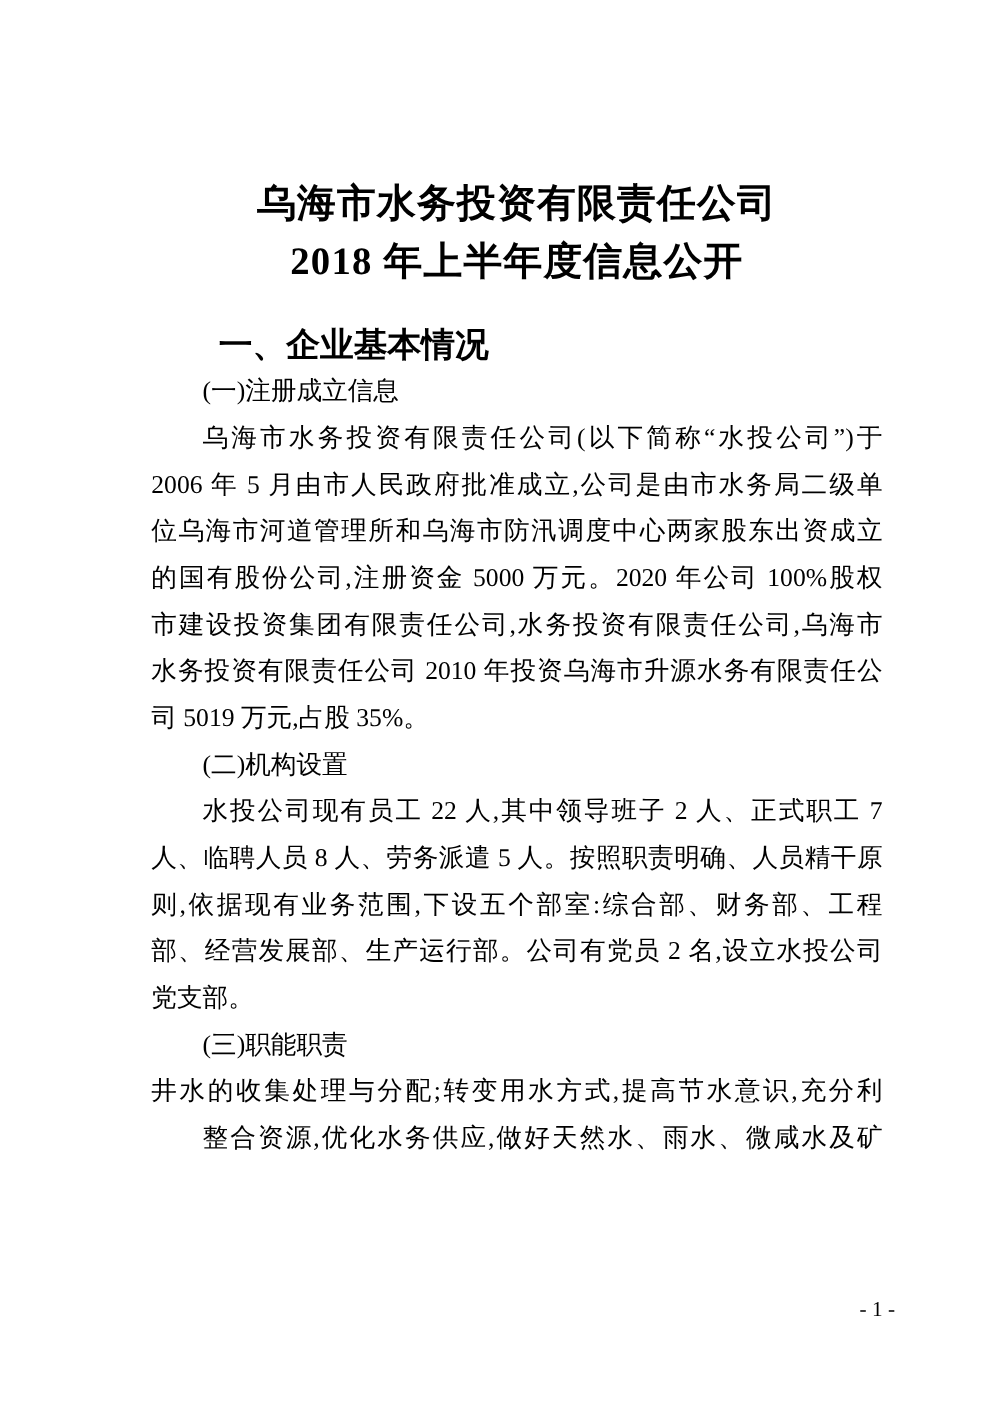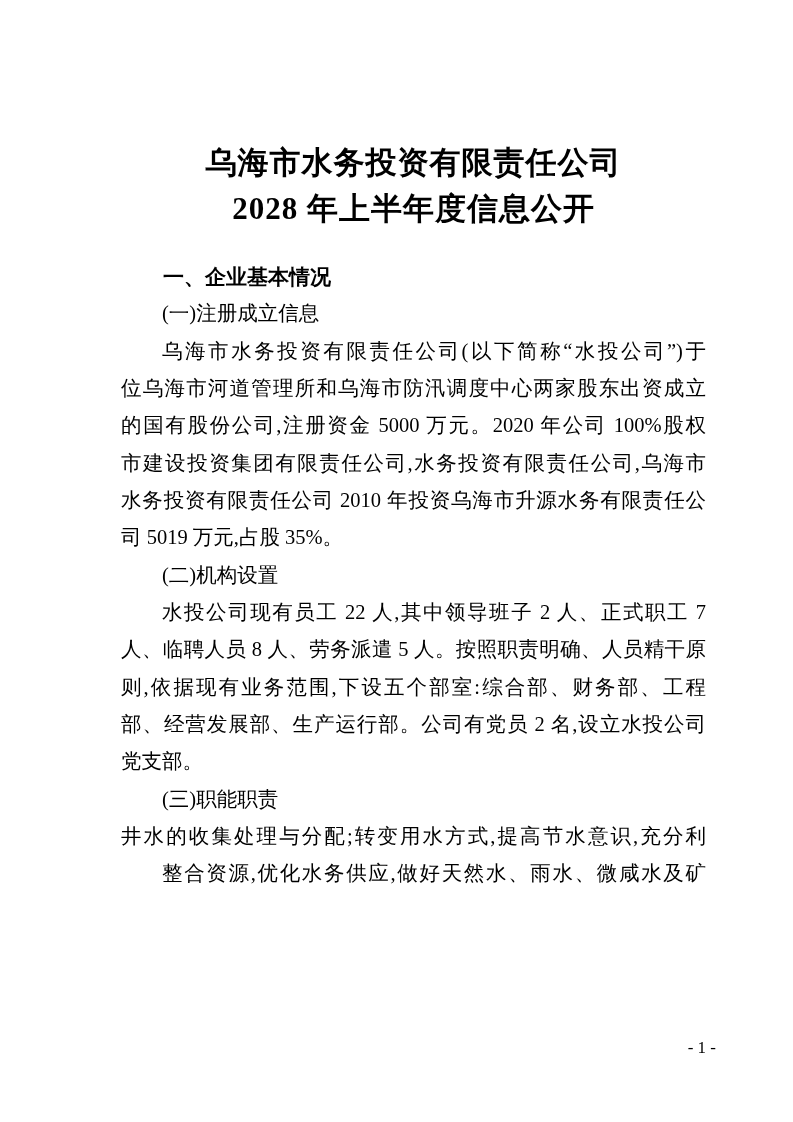--- a/index.html
+++ b/index.html
@@ -35,21 +35,21 @@
     left: 105px;
     top: 258px;
     width: 585px;
     font-family: "Liberation Serif", "DejaVu Serif", serif;
     font-size: 20.5px;
     line-height: 37.33px;
   }
   .doc-body .h1 {
     font-family: "Liberation Sans", "DejaVu Sans", sans-serif;
     font-weight: bold;
-    font-size: 21px;
+    font-size: 27px;
     text-indent: 2em;
   }
   .doc-body .h2 {
     text-indent: 2em;
   }
   .doc-body .line.indent {
     text-indent: 2em;
   }
   .doc-body .line.just {
     text-align: justify;
@@ -66,27 +66,28 @@
     line-height: 20px;
   }
 </style>
 </head>
 <body>
 
 <div class="page">
 
   <h1 class="doc-title">
     <span class="title-line">乌海市水务投资有限责任公司</span>
-    <span class="title-line">2028 年上半年度信息公开</span>
+    <span class="title-line">2018 年上半年度信息公开</span>
   </h1>
 
   <div class="doc-body" id="doc-body">
       <div class="h1">一、企业基本情况</div>
       <div class="h2">(一)注册成立信息</div>
       <div class="line indent just">乌海市水务投资有限责任公司(以下简称“水投公司”)于</div>
+      <div class="line just">2006 年 5 月由市人民政府批准成立,公司是由市水务局二级单</div>
       <div class="line just">位乌海市河道管理所和乌海市防汛调度中心两家股东出资成立</div>
       <div class="line just">的国有股份公司,注册资金 5000 万元。2020 年公司 100%股权</div>
       <div class="line just">市建设投资集团有限责任公司,水务投资有限责任公司,乌海市</div>
       <div class="line just">水务投资有限责任公司 2010 年投资乌海市升源水务有限责任公</div>
       <div class="line">司 5019 万元,占股 35%。</div>
       <div class="h2">(二)机构设置</div>
       <div class="line indent just">水投公司现有员工 22 人,其中领导班子 2 人、正式职工 7</div>
       <div class="line just">人、临聘人员 8 人、劳务派遣 5 人。按照职责明确、人员精干原</div>
       <div class="line just">则,依据现有业务范围,下设五个部室:综合部、财务部、工程</div>
       <div class="line just">部、经营发展部、生产运行部。公司有党员 2 名,设立水投公司</div>

